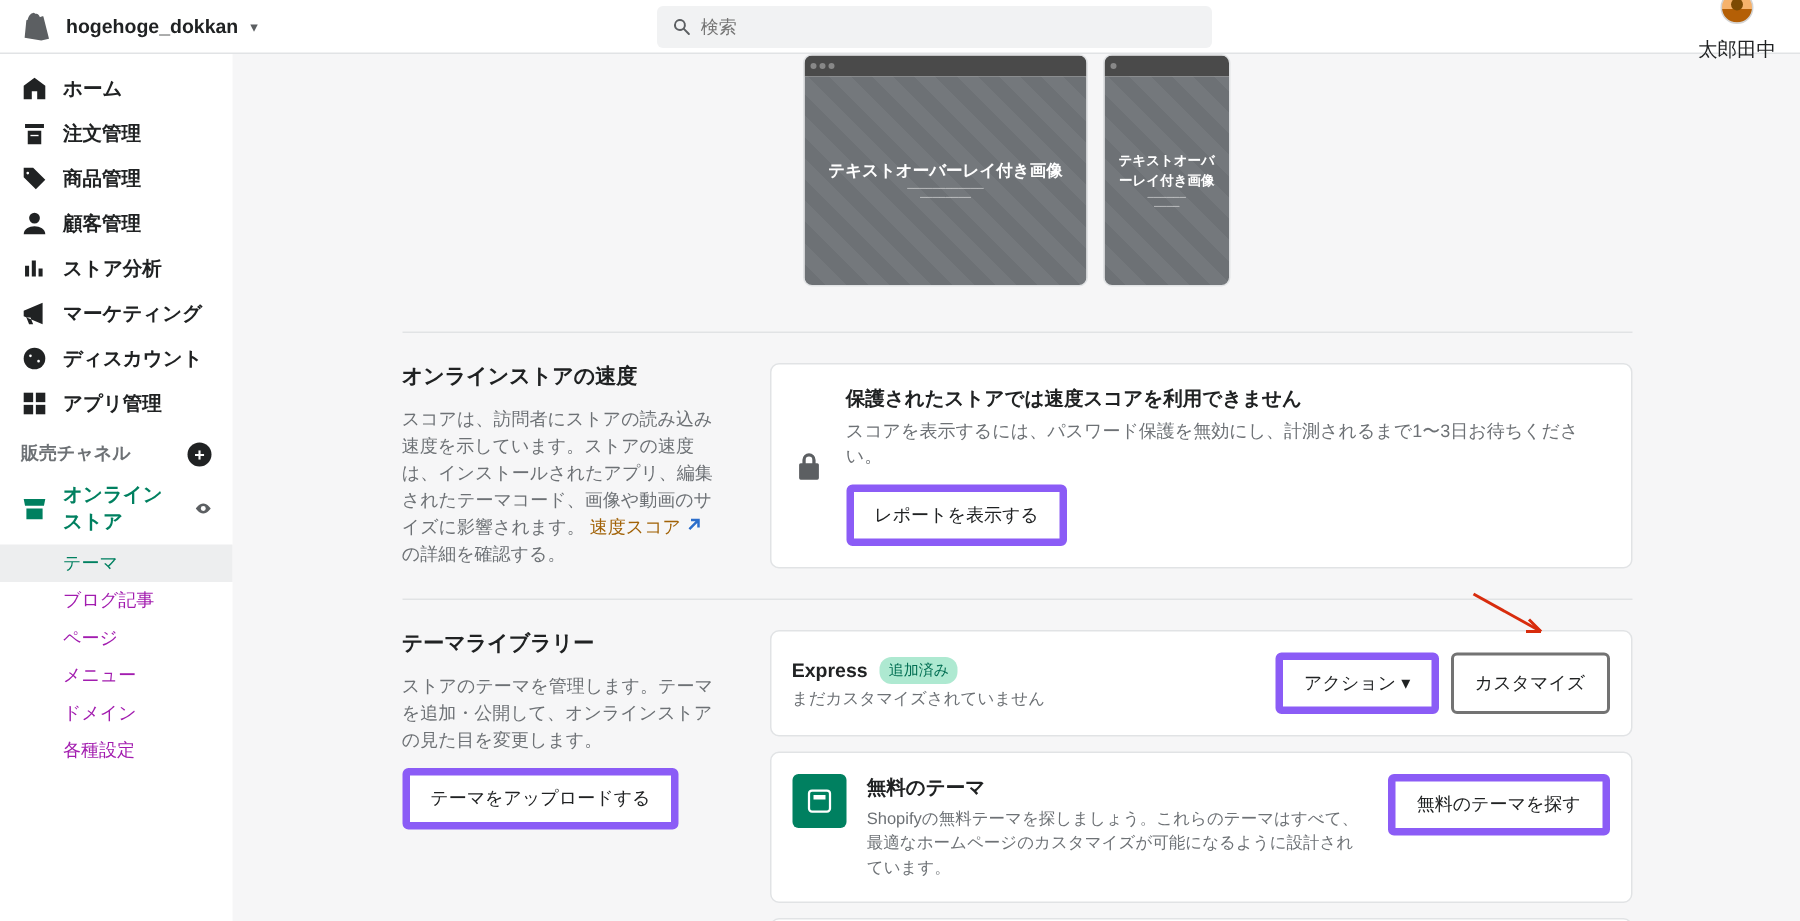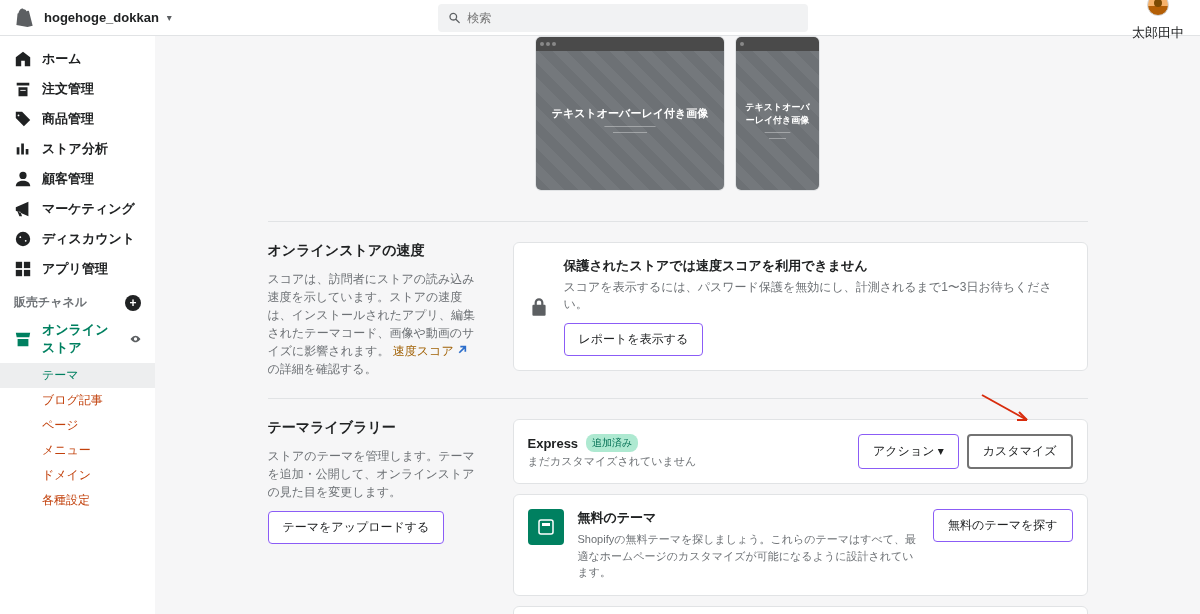--- a/index.html
+++ b/index.html
@@ -15,21 +15,21 @@
 .spacer { flex: 1; }
 .user-chip { display: flex; align-items: center; gap: 8px; cursor: pointer; flex-direction: column; }
 .avatar { width: 22px; height: 22px; border-radius: 50%; background: linear-gradient(180deg, #f6b26b 0%, #f6b26b 55%, #b45f06 55%); border: 1px solid #d4d4d4; position: relative; }
 .avatar::after { content: ''; position: absolute; top: 4px; left: 50%; transform: translateX(-50%); width: 8px; height: 8px; border-radius: 50%; background: #7c4a03; }
 .main { display: flex; height: calc(100vh - 36px); }
 .sidebar { width: 155px; background: #fff; padding: 8px 0; display: flex; flex-direction: column; }
 .sidebar-item { display: flex; align-items: center; gap: 10px; padding: 6px 14px; font-size: 13px; font-weight: 600; cursor: pointer; color: #202223; }
 .sidebar-icon { width: 18px; height: 18px; display: flex; align-items: center; justify-content: center; }
 .sidebar-section { padding: 10px 14px 4px; font-size: 12px; color: #6d7175; font-weight: 600; display: flex; align-items: center; justify-content: space-between; }
 .add-circle { width: 16px; height: 16px; border-radius: 50%; background: #202223; color: #fff; display: flex; align-items: center; justify-content: center; font-size: 12px; cursor: pointer; }
-.sidebar-sub { padding: 4px 14px 4px 42px; font-size: 12px; color: #c2410c; cursor: pointer; }
+.sidebar-sub { padding: 4px 14px 4px 42px; font-size: 12px; color: #a21caf; cursor: pointer; }
 .sidebar-sub.active { background: #edeeef; color: #008060; font-weight: 500; }
 .channel-item { display: flex; align-items: center; gap: 10px; padding: 6px 14px; font-size: 13px; font-weight: 600; cursor: pointer; justify-content: space-between; }
 .channel-item.on { color: #008060; }
 .channel-left { display: flex; align-items: center; gap: 10px; }
 .eye-icon { width: 14px; height: 14px; }
 .content { flex: 1; overflow-y: auto; padding: 0 20px 20px; }
 .content-inner { max-width: 820px; margin: 0 auto; }
 .previews { display: flex; gap: 10px; justify-content: center; margin-bottom: 30px; }
 .preview-card { background: #fff; border: 1px solid #e1e3e5; border-radius: 6px; overflow: hidden; }
 .preview-desktop { width: 190px; height: 155px; }
@@ -45,21 +45,21 @@
 .section-left { width: 215px; flex-shrink: 0; }
 .section-left h3 { font-size: 14px; font-weight: 600; margin-bottom: 10px; }
 .section-left p { font-size: 12px; color: #6d7175; line-height: 1.5; }
 .section-left a { color: #a16207; text-decoration: none; }
 .section-right { flex: 1; display: flex; flex-direction: column; gap: 10px; }
 .card { background: #fff; border: 1px solid #e1e3e5; border-radius: 6px; padding: 14px; }
 .speed-card { display: flex; gap: 14px; align-items: center; }
 .lock-icon { width: 22px; height: 22px; color: #5c5f62; flex-shrink: 0; margin-top: 2px; }
 .speed-text h4 { font-size: 13px; font-weight: 600; margin-bottom: 4px; }
 .speed-text p { font-size: 12px; color: #6d7175; line-height: 1.4; }
-.btn { border: 1px solid #8b5cf6; background: #fff; border-radius: 4px; padding: 7px 14px; font-size: 12px; cursor: pointer; color: #202223; }
+.btn { border: 5px solid #8b5cf6; background: #fff; border-radius: 4px; padding: 7px 14px; font-size: 12px; cursor: pointer; color: #202223; }
 .btn-row { margin-top: 10px; }
 .library-header { display: flex; align-items: center; justify-content: space-between; padding: 14px; background: #fff; border: 1px solid #e1e3e5; border-radius: 6px; position: relative; }
 .lib-left h4 { font-size: 13px; font-weight: 700; display: flex; align-items: center; gap: 8px; }
 .badge { background: #aee9d1; color: #006e52; font-size: 10px; padding: 2px 6px; border-radius: 8px; font-weight: 500; }
 .lib-left p { font-size: 11px; color: #6d7175; margin-top: 2px; }
 .lib-right { display: flex; gap: 8px; }
 .btn-highlight { border: 2px solid #737373; }
 .arrow-annotation { position: absolute; top: -30px; right: 50px; pointer-events: none; }
 .theme-card { display: flex; align-items: flex-start; gap: 14px; }
 .theme-icon { width: 36px; height: 36px; border-radius: 4px; display: flex; align-items: center; justify-content: center; flex-shrink: 0; }
@@ -116,33 +116,33 @@
       <span class="sidebar-icon">
           <svg viewBox="0 0 20 20" fill="currentColor" width="18" height="18">
             <path d="M2 2h7l9 9-7 7-9-9zM5 5a1 1 0 100 2 1 1 0 000-2z"></path>
           </svg>
         </span>
       <span>商品管理</span>
     </div>
     <div class="sidebar-item">
       <span class="sidebar-icon">
           <svg viewBox="0 0 20 20" fill="currentColor" width="18" height="18">
-            <path d="M3 16h3V8H3zm5 0h3V4H8zm5 0h3v-6h-3z"></path>
-          </svg>
-        </span>
-      <span>ストア分析</span>
-    </div>
-    <div class="sidebar-item">
-      <span class="sidebar-icon">
-          <svg viewBox="0 0 20 20" fill="currentColor" width="18" height="18">
             <circle cx="10" cy="6" r="4"></circle>
             <path d="M2 18c0-4 4-6 8-6s8 2 8 6z"></path>
           </svg>
         </span>
       <span>顧客管理</span>
+    </div>
+    <div class="sidebar-item">
+      <span class="sidebar-icon">
+          <svg viewBox="0 0 20 20" fill="currentColor" width="18" height="18">
+            <path d="M3 16h3V8H3zm5 0h3V4H8zm5 0h3v-6h-3z"></path>
+          </svg>
+        </span>
+      <span>ストア分析</span>
     </div>
     <div class="sidebar-item">
       <span class="sidebar-icon">
           <svg viewBox="0 0 20 20" fill="currentColor" width="18" height="18">
             <path d="M2 8l14-6v16L2 12zM4 13l2 5h3l-2-5z"></path>
           </svg>
         </span>
       <span>マーケティング</span>
     </div>
     <div class="sidebar-item">

